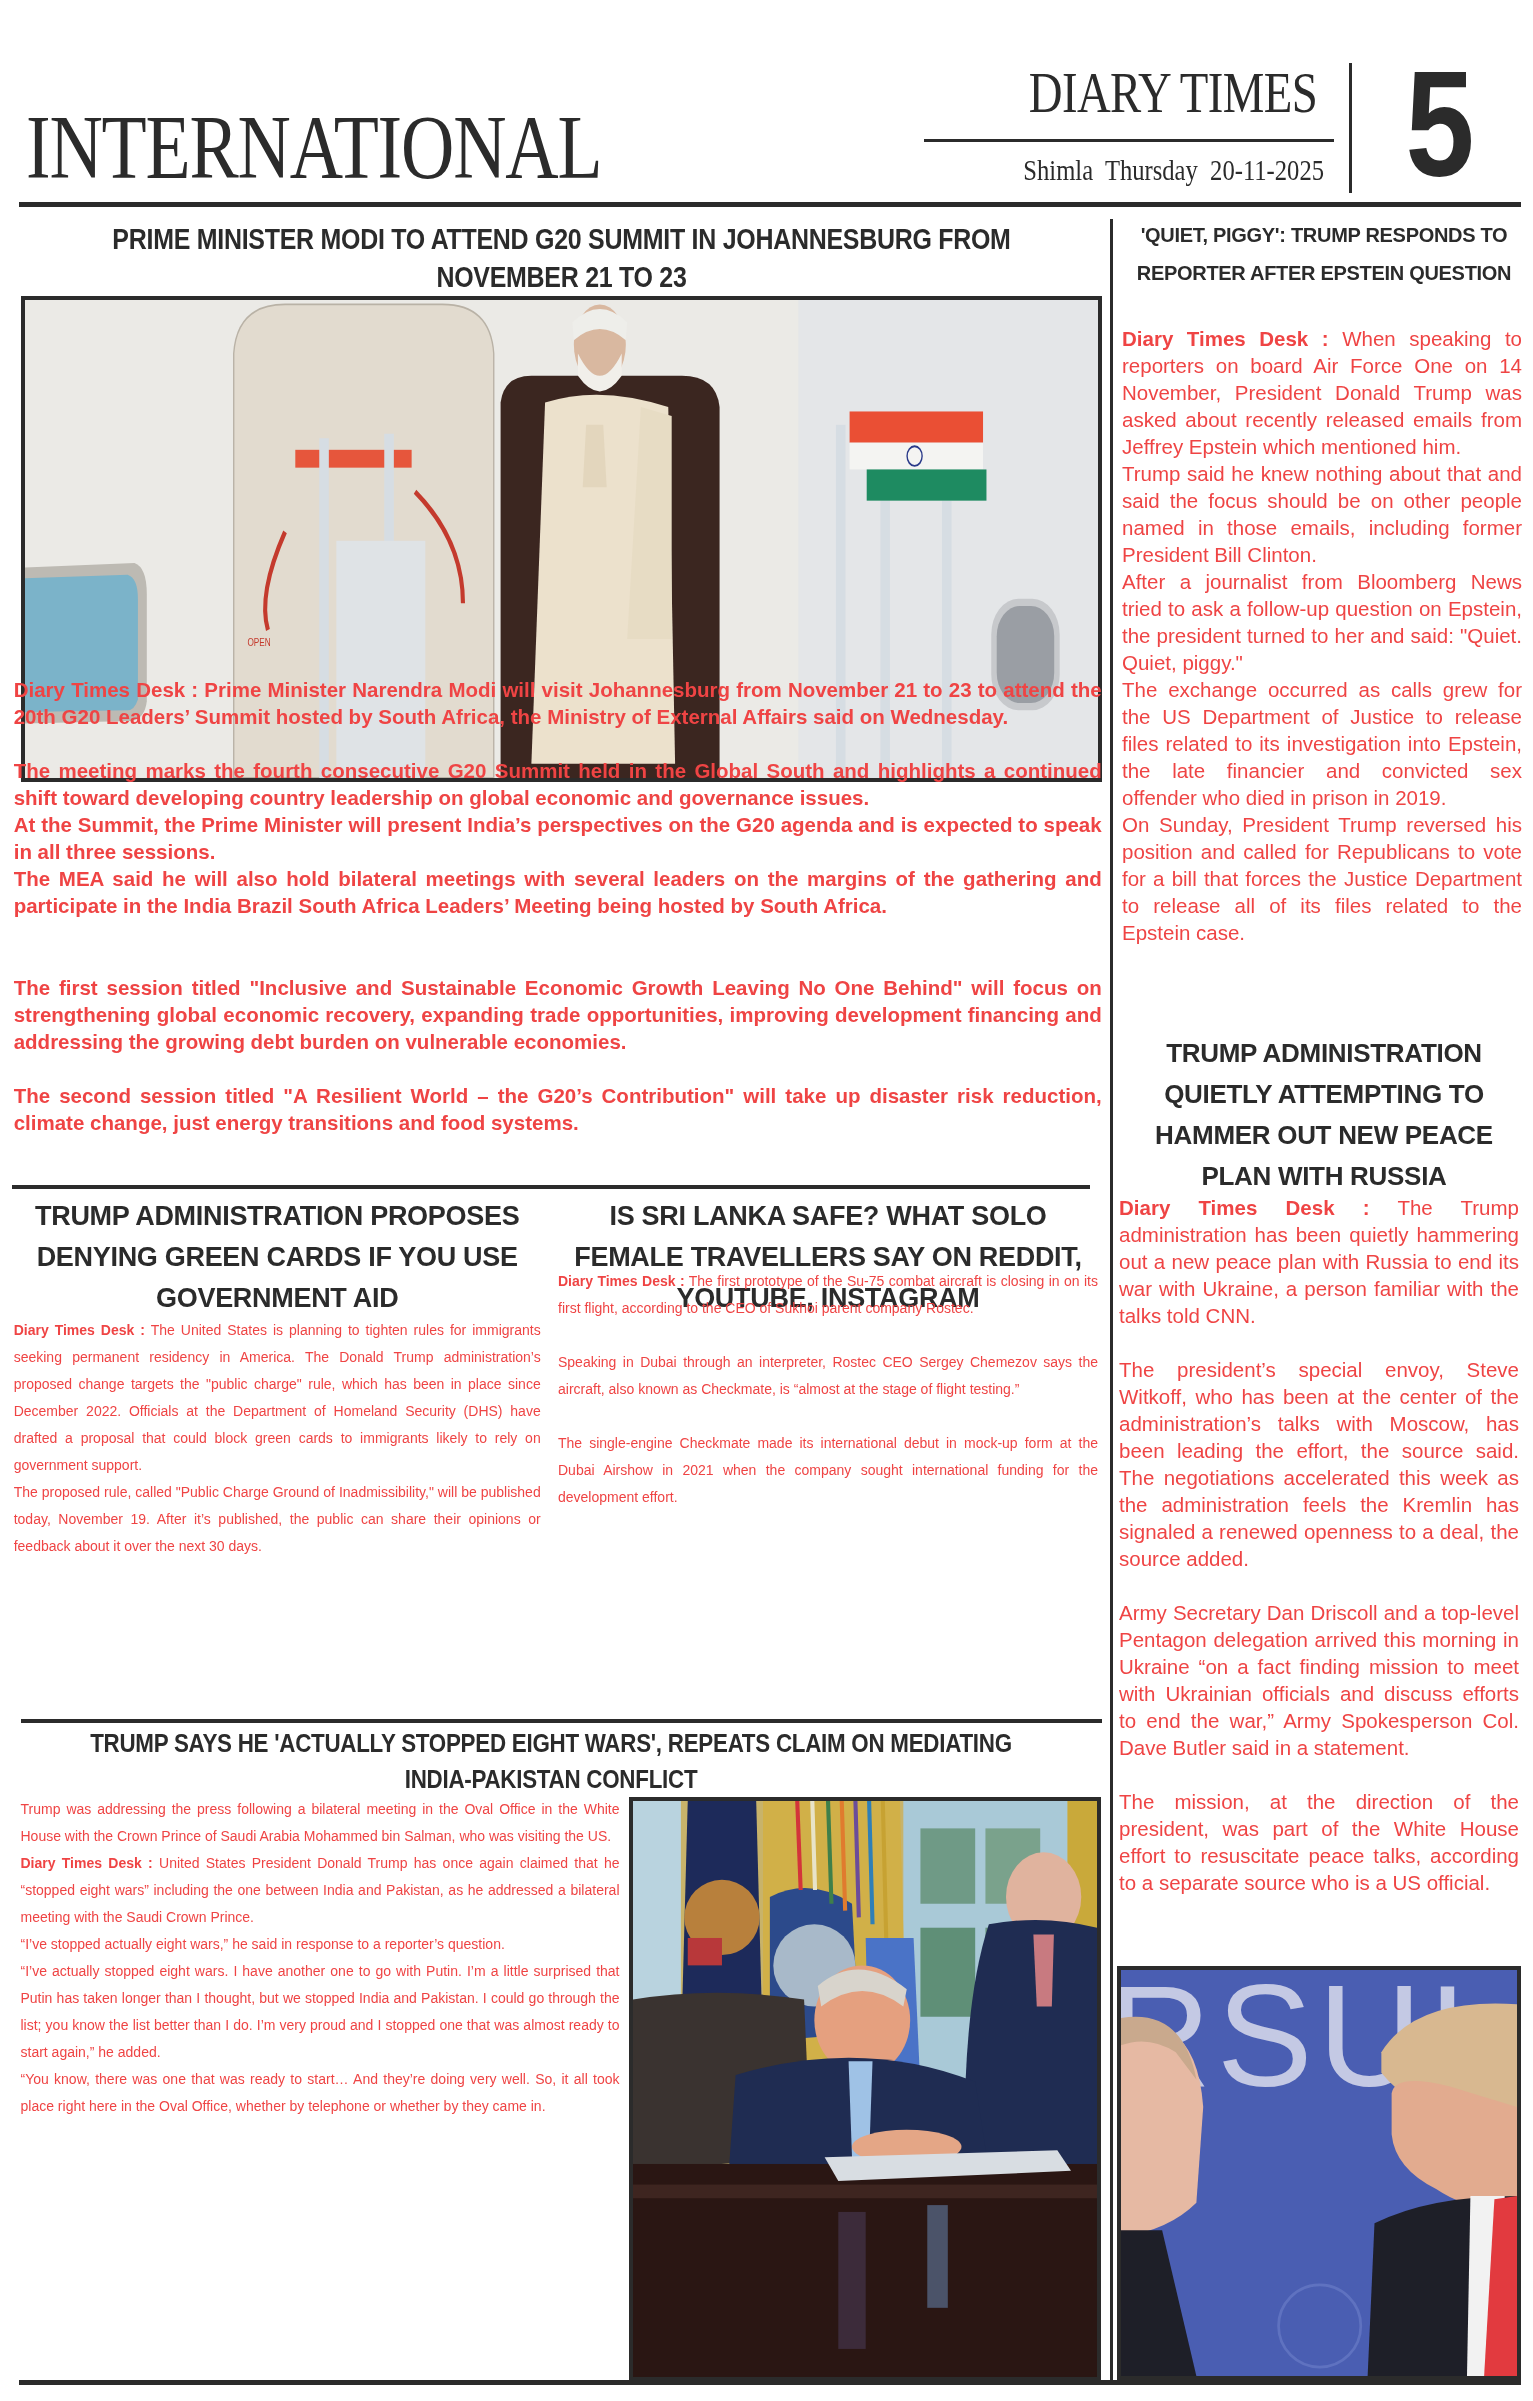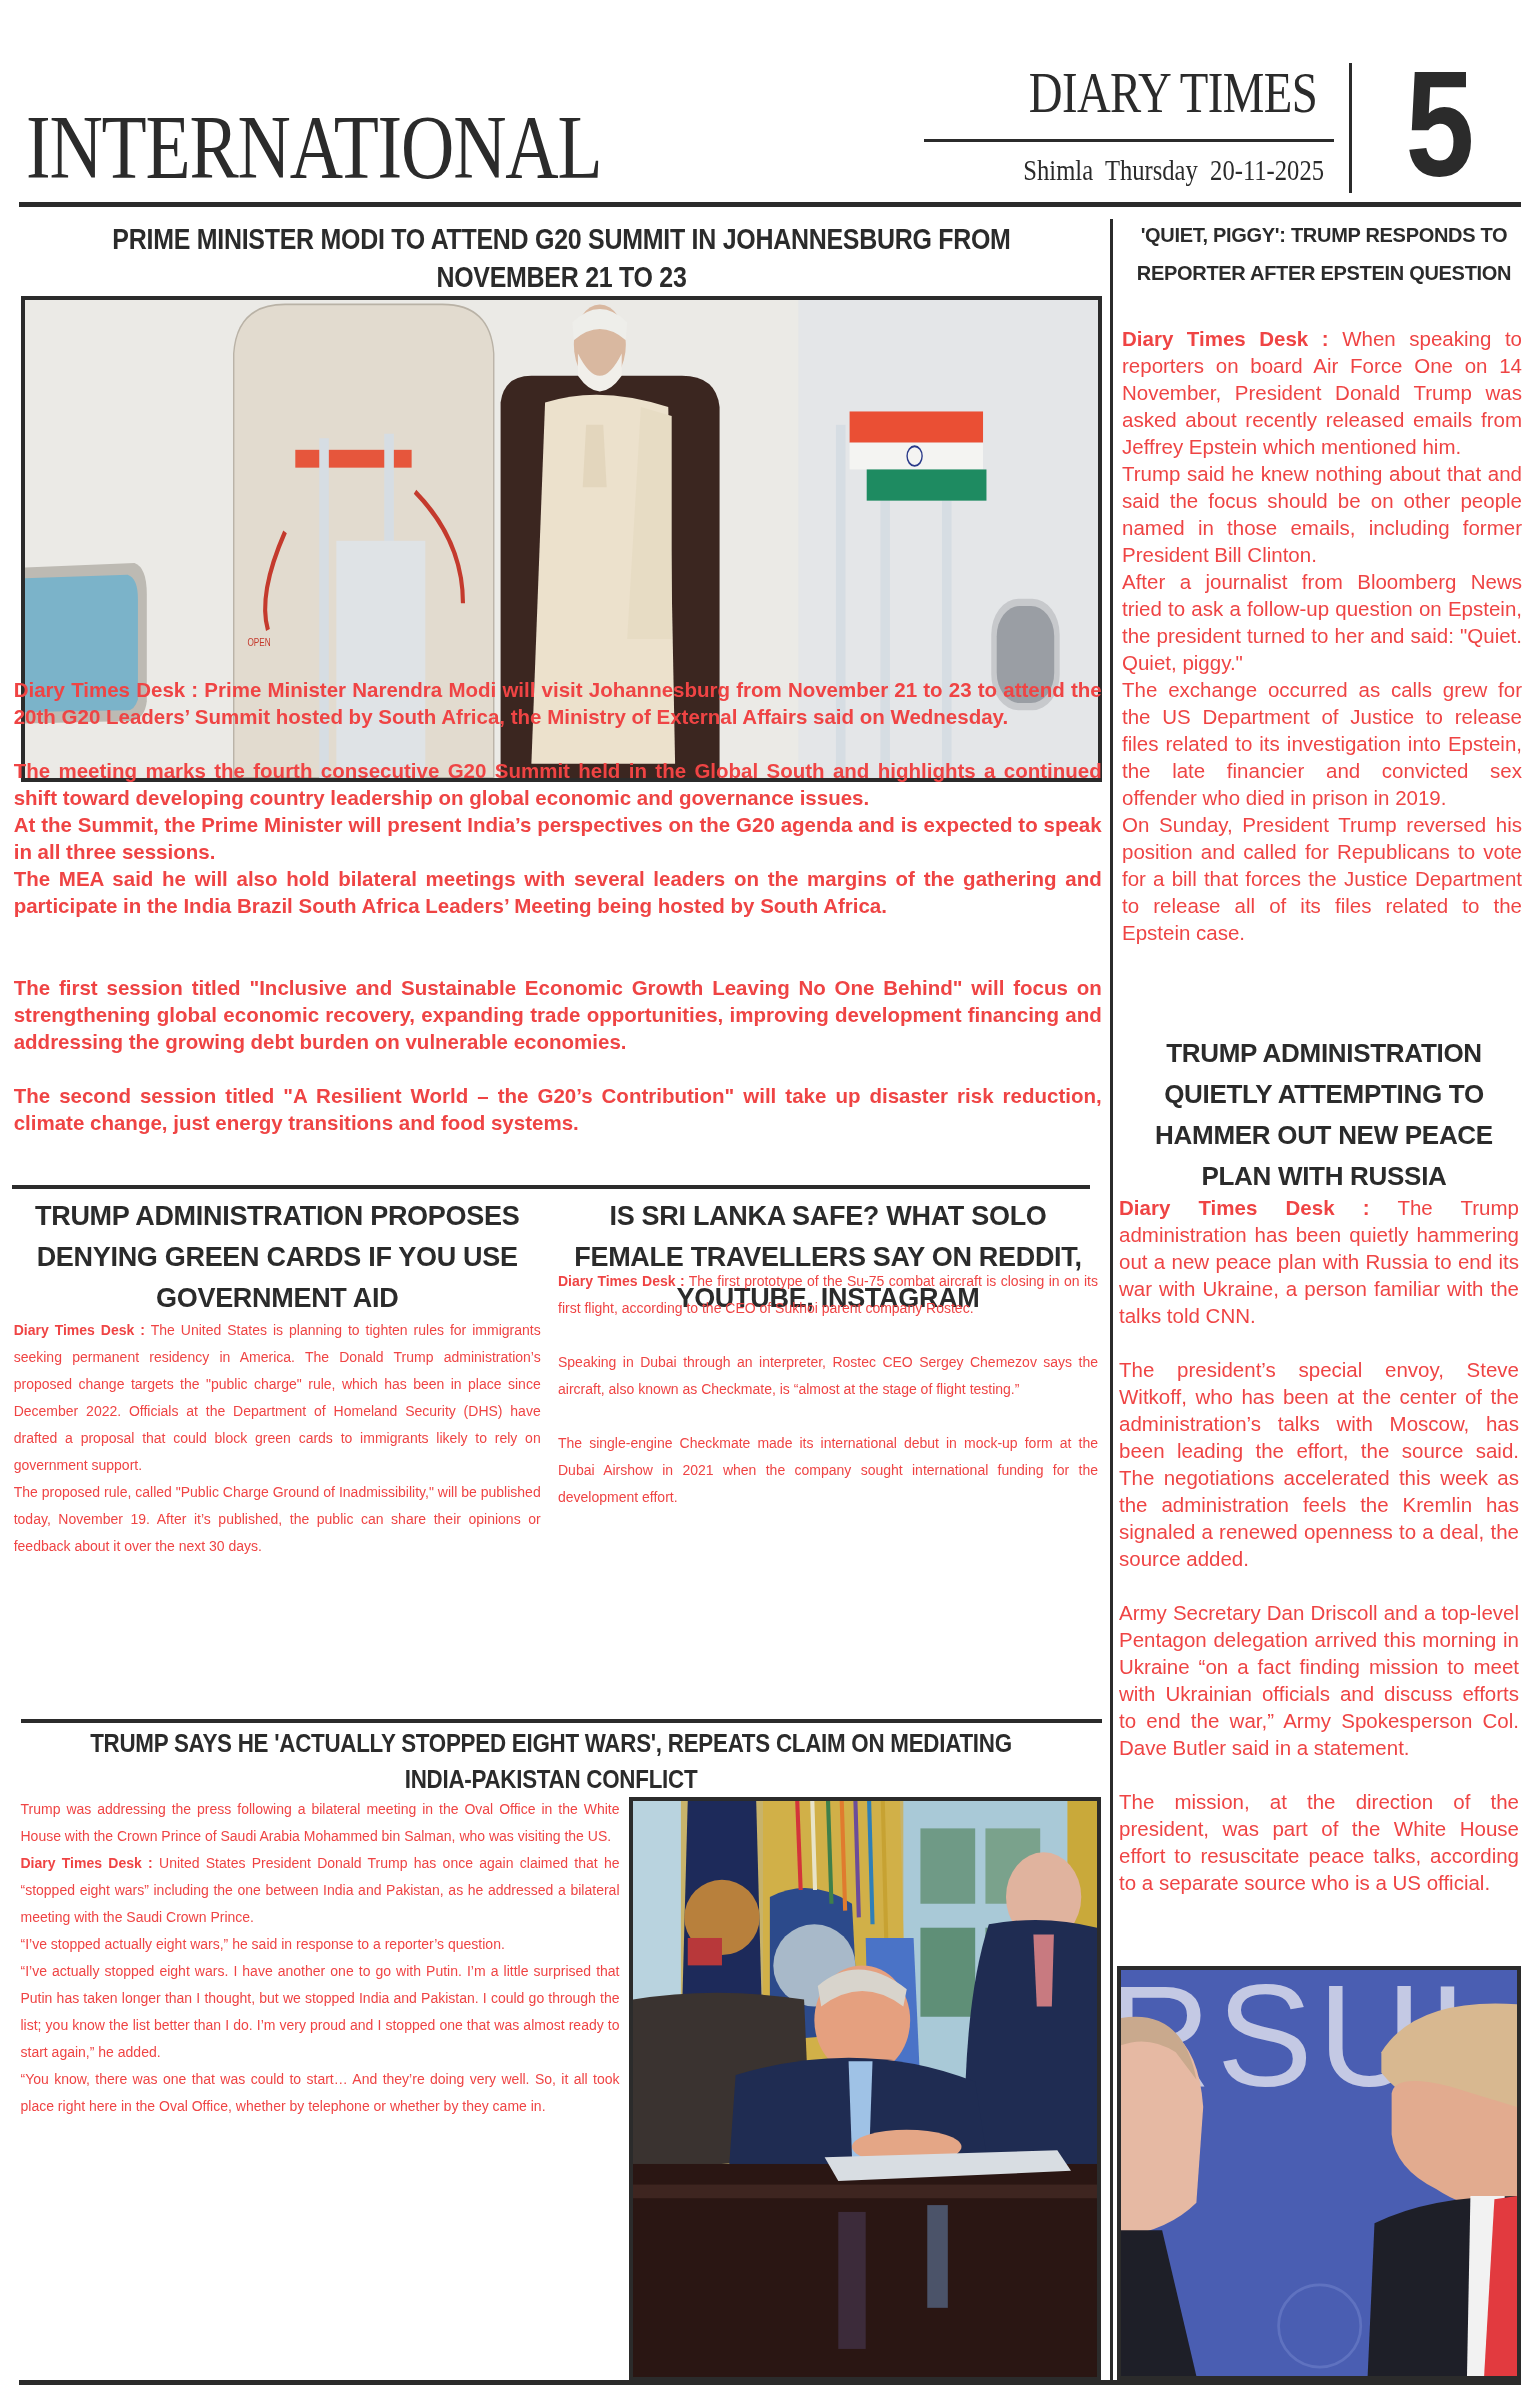--- a/index.html
+++ b/index.html
@@ -147,21 +147,21 @@
 
 <div class="abs headline hl-condensed" style="left:13.7px; top:1725px; width:1074px; font-size:26px; line-height:36px;">
   <div>TRUMP SAYS HE 'ACTUALLY STOPPED EIGHT WARS', REPEATS CLAIM ON MEDIATING</div>
   <div>INDIA-PAKISTAN CONFLICT</div>
 </div>
 <div class="abs body col-body" style="left:20.5px; top:1796px; width:599px;">
   <p>Trump was addressing the press following a bilateral meeting in the Oval Office in the White House with the Crown Prince of Saudi Arabia Mohammed bin Salman, who was visiting the US.</p>
   <p><span class="desk">Diary Times Desk :</span> <span>United States President Donald Trump has once again claimed that he “stopped eight wars” including the one between India and Pakistan, as he addressed a bilateral meeting with the Saudi Crown Prince.</span></p>
   <p>“I’ve stopped actually eight wars,” he said in response to a reporter’s question.</p>
   <p>“I’ve actually stopped eight wars. I have another one to go with Putin. I’m a little surprised that Putin has taken longer than I thought, but we stopped India and Pakistan. I could go through the list; you know the list better than I do. I’m very proud and I stopped one that was almost ready to start again,” he added.</p>
-  <p>“You know, there was one that was could to start… And they’re doing very well. So, it all took place right here in the Oval Office, whether by telephone or whether by they came in.</p>
+  <p>“You know, there was one that was ready to start… And they’re doing very well. So, it all took place right here in the Oval Office, whether by telephone or whether by they came in.</p>
 </div>
 
 <div class="abs photo" style="left:629px; top:1797px; width:472px; height:584px;">
   <svg width="100%" height="100%" viewBox="0 0 678 841" preserveAspectRatio="none">
     <rect width="678" height="841" fill="#c8b36a"></rect>
     <rect x="0" y="0" width="70" height="560" fill="#b9d3df"></rect>
     <rect x="395" y="0" width="240" height="520" fill="#a9c9d7"></rect>
     <rect x="420" y="40" width="80" height="110" fill="#6f9a86"></rect>
     <rect x="515" y="40" width="80" height="110" fill="#7aa28c"></rect>
     <rect x="420" y="185" width="80" height="130" fill="#5f8f77"></rect>

